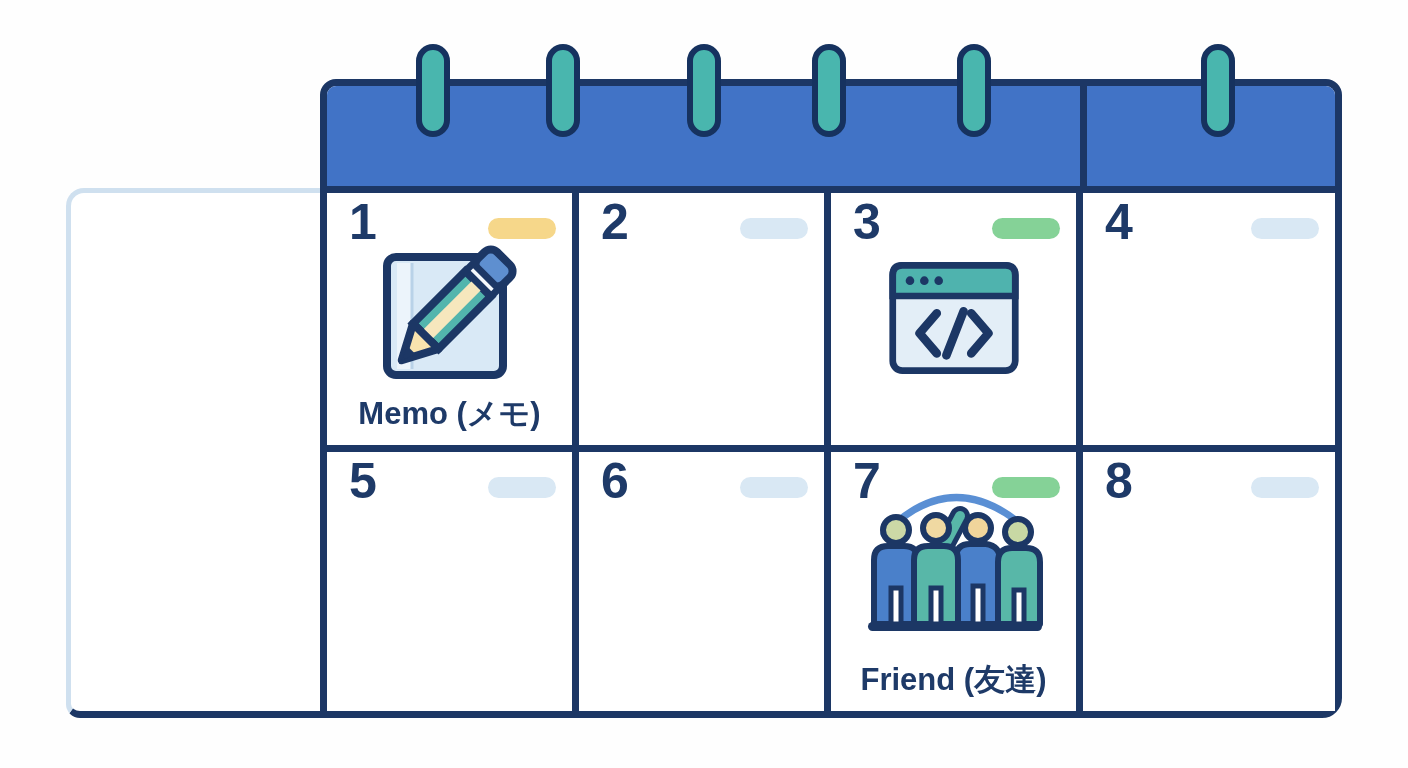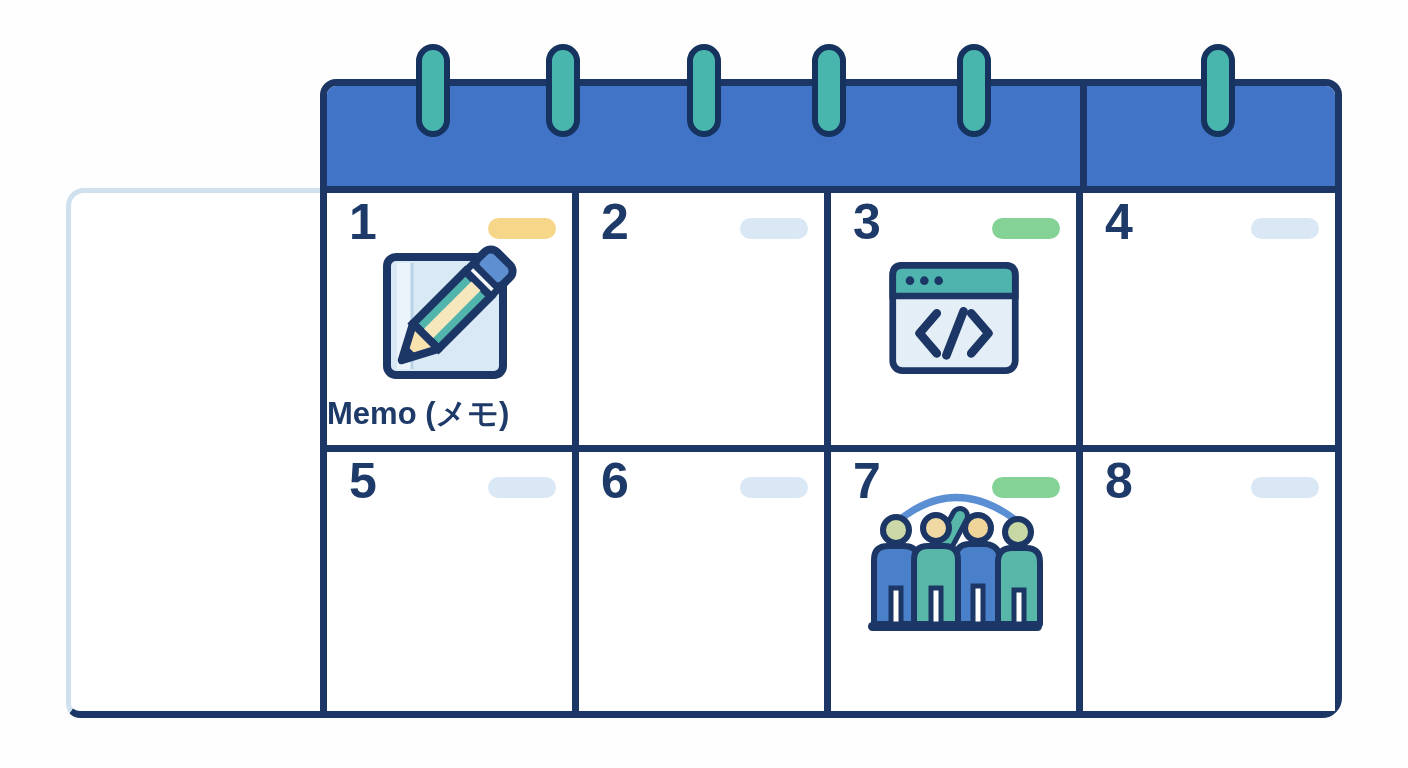--- a/index.html
+++ b/index.html
@@ -68,21 +68,21 @@
     position:absolute; top:2px; left:22px;
     font-size:50px; font-weight:bold; color:#1e3a68; line-height:1.1;
   }
   .badge {
     position:absolute; top:25px; right:16px;
     width:68px; height:21px; border-radius:11px;
     background:#d9e8f4;
   }
   .cell-label {
     position:absolute; bottom:10px; left:0; width:100%;
-    text-align:left;
+    text-align:center;
     font-size:31px; font-weight:bold; color:#1e3a68;
     white-space:nowrap;
   }
   .icon-wrap {
     position:absolute; left:0; right:0; display:flex; justify-content:center;
   }
   .icon-wrap.memo   { top:44px; }
   .icon-wrap.code   { top:66px; }
   .icon-wrap.friend { top:24px; }
 </style>
@@ -192,20 +192,21 @@
               <line x1="82" y1="74" x2="100" y2="40" stroke="#58b7a8" stroke-width="10" stroke-linecap="round"></line>
               <circle cx="76" cy="52" r="13" fill="#f0d9a2" stroke="#1c3765" stroke-width="6"></circle>
               <path d="M54,148 V84 Q54,70 68,70 H84 Q98,70 98,84 V148 Z" fill="#58b7a8" stroke="#1c3765" stroke-width="6" stroke-linejoin="round"></path>
               <rect x="71" y="112" width="10" height="36" fill="#fff" stroke="#1c3765" stroke-width="5"></rect>
             </g>
 
             <rect x="8" y="146" width="174" height="9" rx="4.5" fill="#1c3765"></rect>
           </svg>
         </span>
       </div>
+      <div class="cell-label">Friend (友達)</div>
     </div>
 
     <div class="cell">
       <div class="cell-number">8</div>
       <div class="badge" style="background: rgb(217, 232, 244);"></div>
     </div>
 
   </div>
 </div>
 

